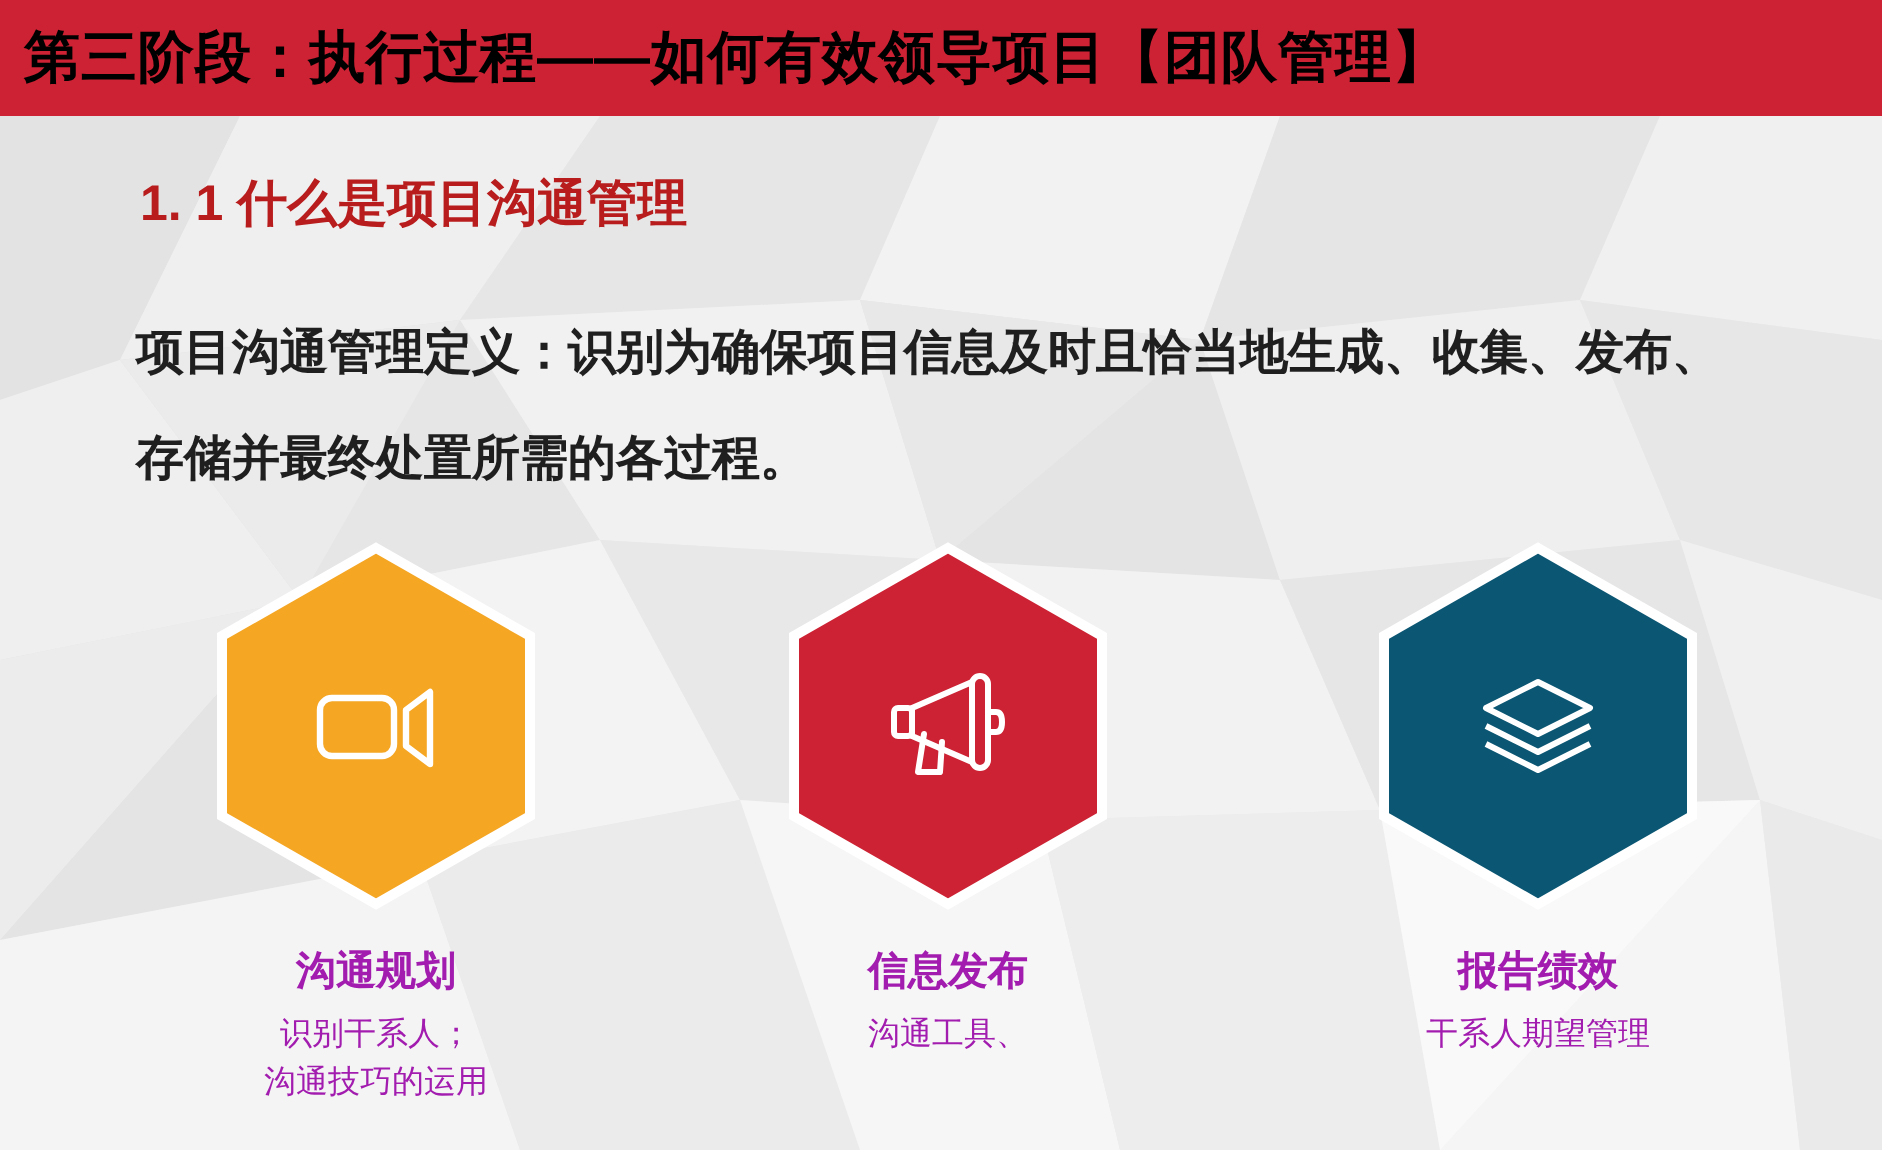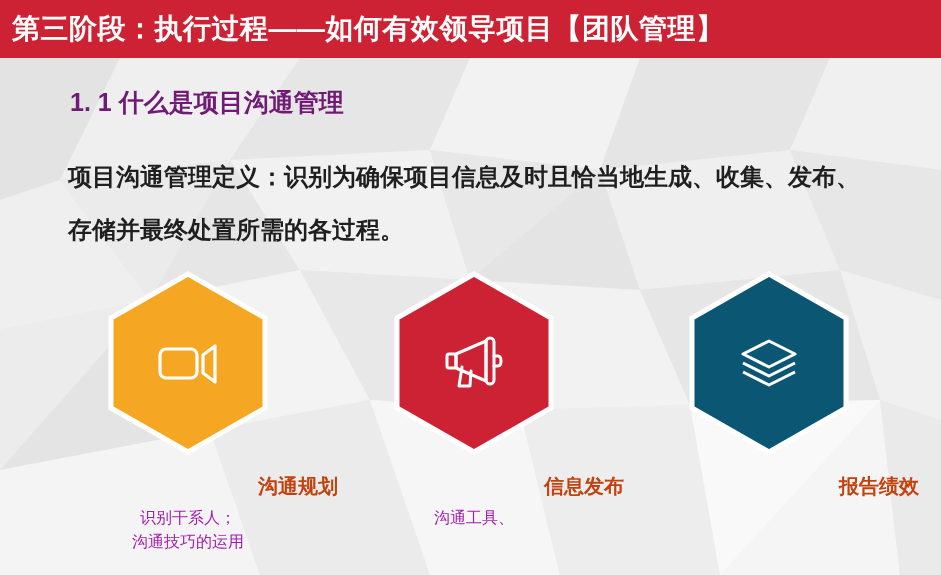--- a/index.html
+++ b/index.html
@@ -37,34 +37,34 @@
     height: 58px;
     background: #cc2233;
     box-sizing: border-box;
   }
   .header-title {
     position: absolute;
     left: 12px;
     top: 9px;
     font-size: 28px;
     font-weight: bold;
-    color: #ffffff;
+    color: #000000;
     letter-spacing: 0.5px;
     white-space: nowrap;
     line-height: 40px;
   }
 
   
   .section-heading {
     position: absolute;
     left: 70px;
     top: 85px;
     font-size: 25px;
     font-weight: bold;
-    color: #701a75;
+    color: #b91c1c;
     white-space: nowrap;
     line-height: 34px;
   }
 
   
   .body-text {
     position: absolute;
     left: 68px;
     top: 150px;
     width: 880px;
@@ -108,24 +108,24 @@
     width: 166px;
     height: 186px;
     display: flex;
     align-items: center;
     justify-content: center;
     pointer-events: none;
   }
 
   .hex-title {
     margin-top: 16px;
-    text-align: right;
+    text-align: center;
     font-size: 20px;
     font-weight: bold;
-    color: #c2410c;
+    color: #a21caf;
     line-height: 28px;
   }
   .hex-desc {
     margin-top: 6px;
     text-align: center;
     font-size: 16px;
     color: #a21caf;
     line-height: 24px;
   }
   .hex-desc .line { display: block; white-space: nowrap; }
@@ -233,16 +233,20 @@
           <svg width="60" height="50" viewBox="0 0 60 50" aria-hidden="true">
             <g fill="none" stroke="#ffffff" stroke-width="3" stroke-linejoin="round">
               <polygon points="30,3 56,16 30,29 4,16"></polygon>
               <path d="M4 25 L30 38 L56 25"></path>
               <path d="M4 34 L30 47 L56 34"></path>
             </g>
           </svg>
         </div>
       </div>
       <div class="hex-title">报告绩效</div>
+      <div class="hex-desc">
+        <span class="line">干系人期望管理</span>
+        <span class="line"></span>
+      </div>
     </div>
 
   </div>
 </div>
 
 </body></html>

